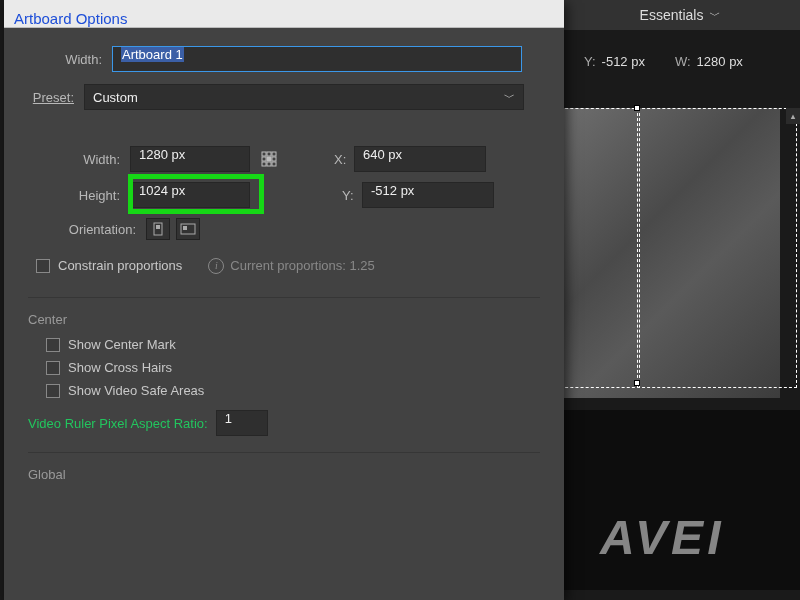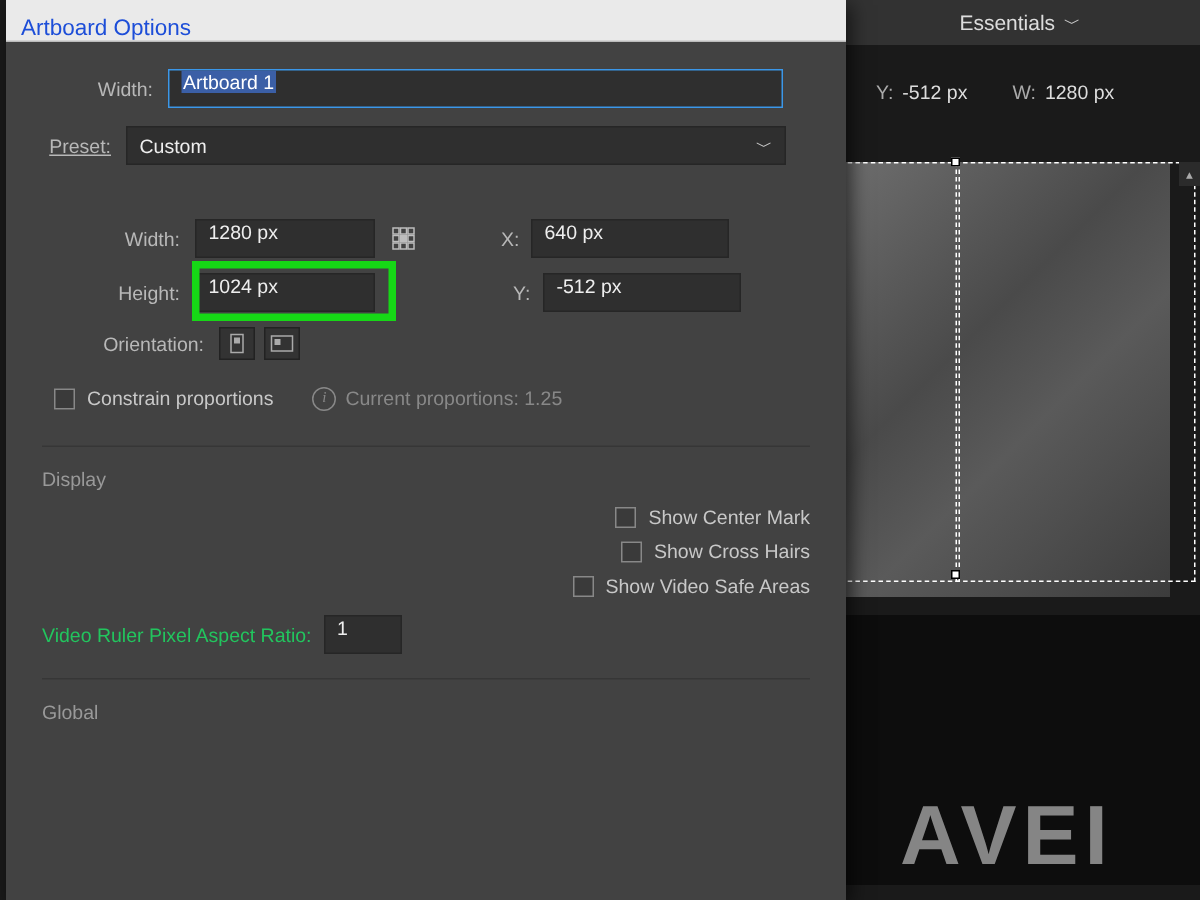--- a/index.html
+++ b/index.html
@@ -1,21 +1,21 @@
 <!DOCTYPE html>
 <html><head>
 <meta charset="utf-8">
 <style>
 * { box-sizing: border-box; margin: 0; padding: 0; font-family: "Segoe UI", Arial, sans-serif; }
 body { width: 800px; height: 600px; background: #1a1a1a; color: #c8c8c8; font-size: 13px; overflow: hidden; position: relative; }
 
 .canvas-bg { position: absolute; left: 560px; top: 80px; right: 0; bottom: 0; }
 .canvas-img { position: absolute; left: 0; top: 28px; width: 220px; height: 290px; background: linear-gradient(135deg, #6e6e6e 0%, #4a4a4a 40%, #5a5a5a 60%, #3c3c3c 100%); }
 .canvas-dark { position: absolute; left: 0; top: 330px; width: 240px; height: 180px; background: #0d0d0d; }
-.canvas-text { position: absolute; left: 40px; top: 444px; font-size: 56px; font-weight: 700; color: #858585; letter-spacing: 4px; }
+.canvas-text { position: absolute; left: 40px; top: 430px; font-size: 48px; font-weight: 700; color: #858585; letter-spacing: 4px; font-style: italic; }
 
 .marquee { position: absolute; left: 560px; top: 108px; width: 80px; height: 280px; border: 1px dashed #fff; }
 .marquee-r { position: absolute; left: 637px; top: 108px; width: 160px; height: 280px; border: 1px dashed #fff; }
 .handle { position: absolute; width: 6px; height: 6px; background: #fff; border: 1px solid #000; }
 
 .topbar-right { position: absolute; right: 0; top: 0; height: 30px; width: 240px; background: #323232; display: flex; align-items: center; justify-content: center; gap: 6px; }
 .workspace { color: #ddd; font-size: 14px; }
 
 .xywh-bar { position: absolute; left: 560px; top: 48px; height: 26px; display: flex; align-items: center; gap: 6px; }
 .xywh-bar .lbl { color: #aaa; margin-left: 24px; }
@@ -46,21 +46,21 @@
 
 .dim-block { margin-left: 8px; margin-top: 36px; }
 .dim-row { display: flex; align-items: center; margin-bottom: 10px; }
 
 .ref-icon { width: 26px; height: 26px; margin: 0 14px 0 6px; display: flex; align-items: center; justify-content: center; color: #bdbdbd; font-size: 18px; }
 
 .highlight-box { position: absolute; border: 5px solid #16d816; pointer-events: none; }
 
 .orient-btn { width: 24px; height: 22px; background: #333; border: 1px solid #222; margin-right: 6px; display: flex; align-items: center; justify-content: center; color: #bbb; }
 
-.check-row { display: flex; align-items: center; margin: 8px 0; justify-content: flex-end; }
+.check-row { display: flex; align-items: center; margin: 8px 0; }
 .checkbox { width: 14px; height: 14px; border: 1px solid #888; background: #3a3a3a; margin-right: 8px; }
 .check-label { color: #c8c8c8; }
 
 .info-row { display: flex; align-items: center; margin-left: 26px; color: #888; }
 .info-ico { width: 16px; height: 16px; border: 1.5px solid #888; border-radius: 50%; display: flex; align-items: center; justify-content: center; font-size: 10px; font-style: italic; margin-right: 6px; color: #888; font-family: Georgia, serif; }
 
 .divider { height: 1px; background: #363636; margin: 16px 0 14px 0; }
 .section-head { color: #999; margin-bottom: 10px; }
 
 .ck-group { margin-left: 18px; }
@@ -165,21 +165,21 @@
         <span class="check-label">Constrain proportions</span>
       </div>
       <div class="info-row">
         <div class="info-ico">i</div>
         <span>Current proportions: 1.25</span>
       </div>
     </div>
 
     <div class="divider"></div>
 
-    <div class="section-head">Display</div>
+    <div class="section-head">Center</div>
     <div class="ck-group">
       <div class="check-row">
         <div class="checkbox"></div>
         <span class="check-label">Show Center Mark</span>
       </div>
       <div class="check-row">
         <div class="checkbox"></div>
         <span class="check-label">Show Cross Hairs</span>
       </div>
       <div class="check-row">

